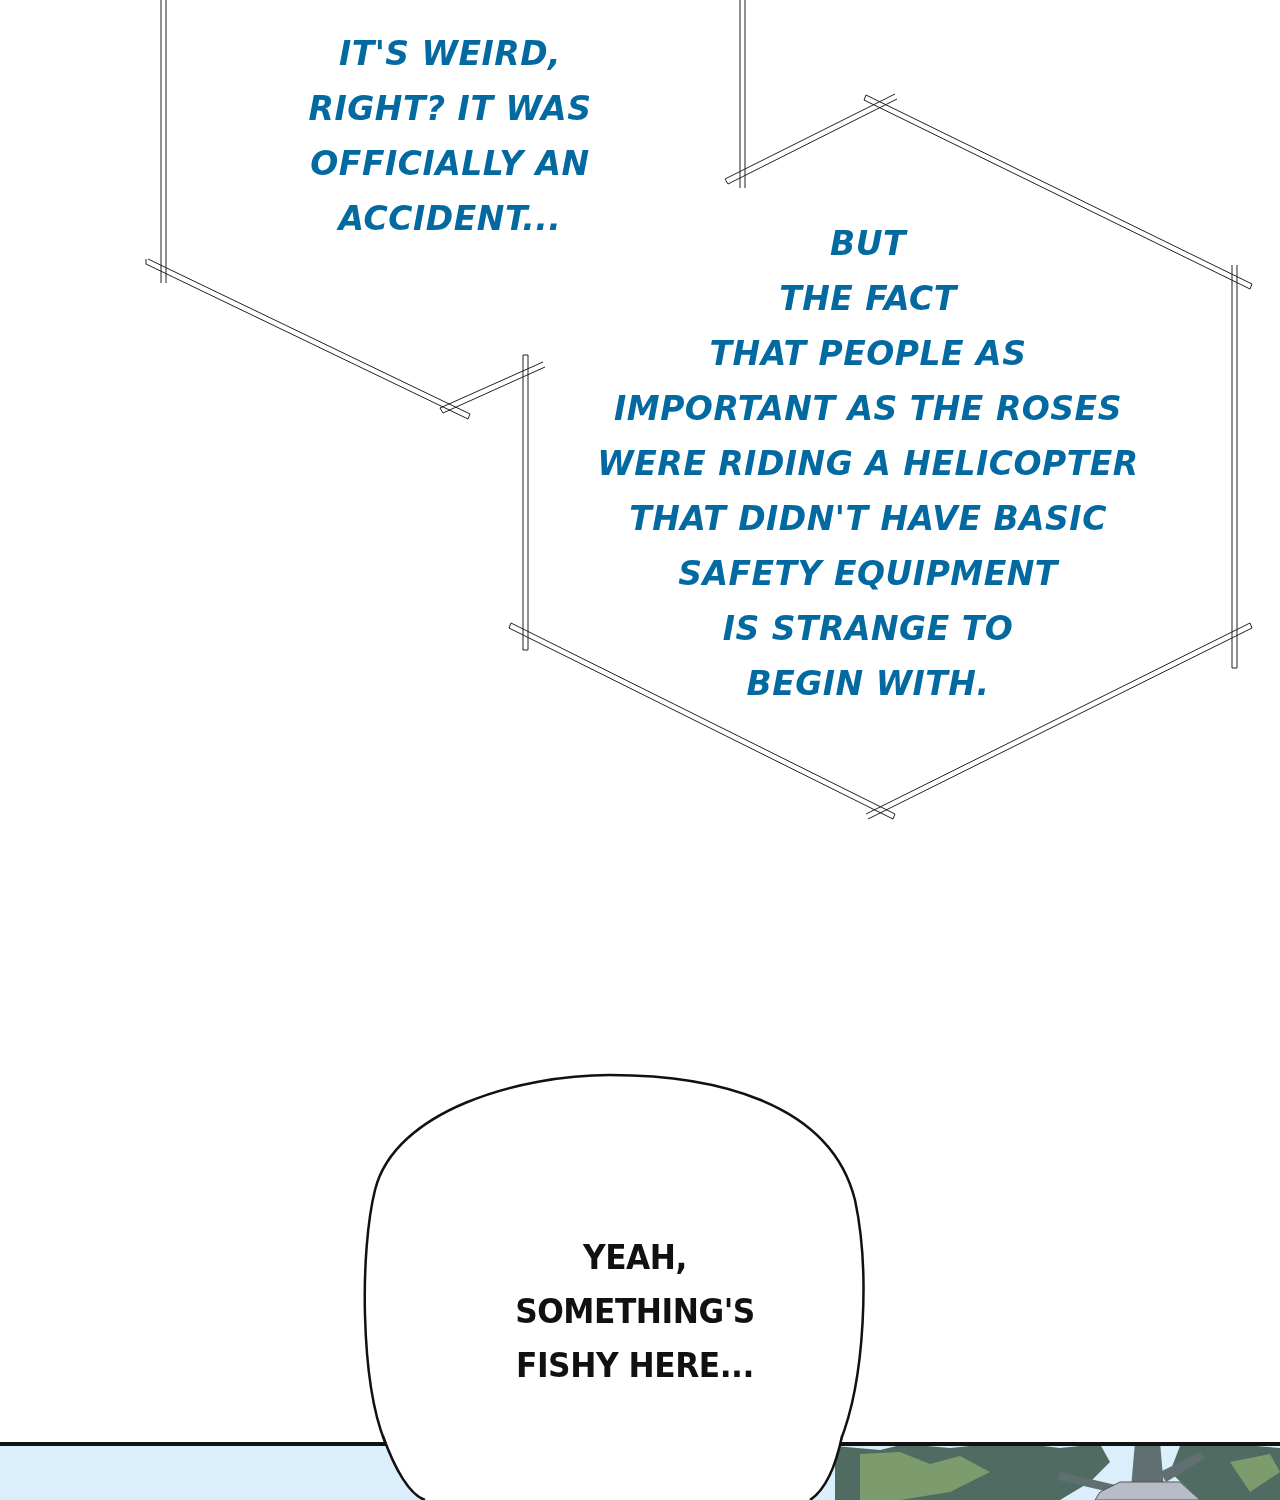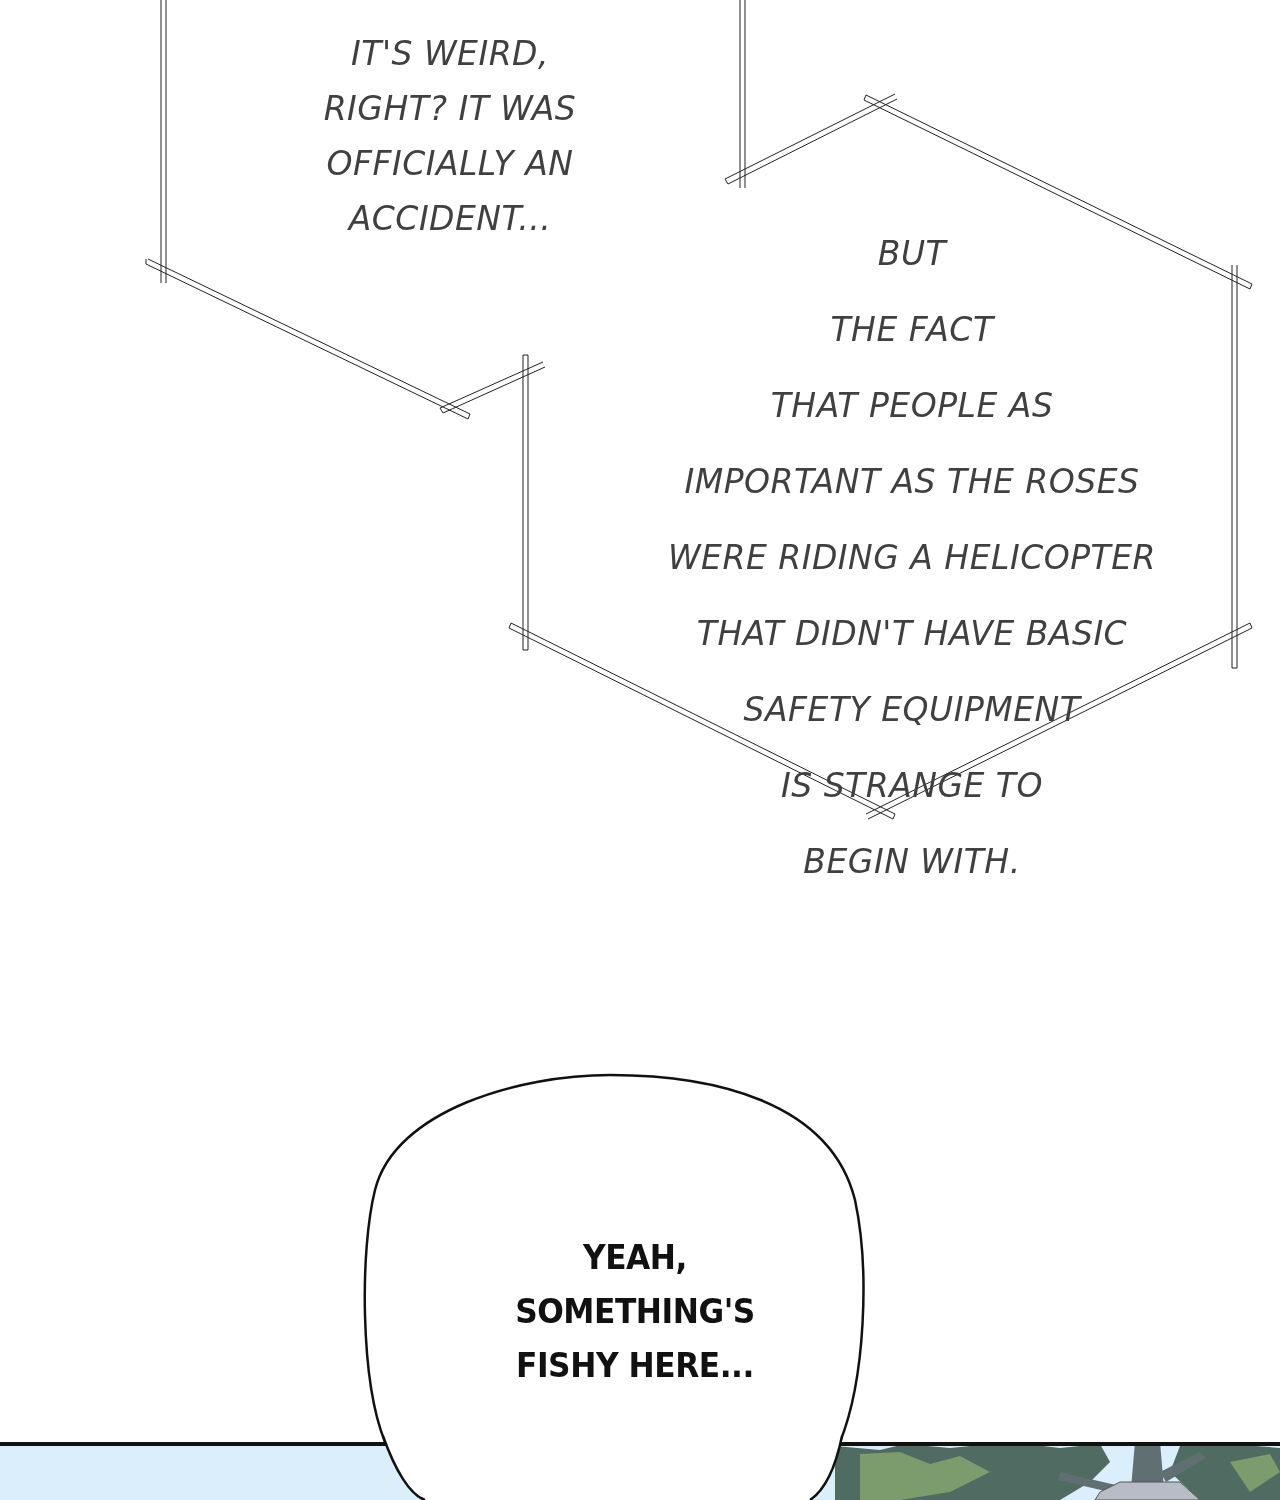--- a/index.html
+++ b/index.html
@@ -1,25 +1,25 @@
 <!DOCTYPE html>
 <html><head>
 <meta charset="utf-8">
 <style>
   html, body { margin: 0; padding: 0; background: #ffffff; }
   body { width: 1280px; height: 1500px; position: relative; overflow: hidden; font-family: "DejaVu Sans", sans-serif; }
   .page { position: absolute; left: 0; top: 0; width: 1280px; height: 1500px; background: #ffffff; }
   svg.frames { position: absolute; left: 0; top: 0; }
   .caption {
-    position: absolute; text-align: center; color: #404040;
-    font-family: "DejaVu Sans", sans-serif; font-style: oblique; font-weight: normal;
+    position: absolute; text-align: center; color: #0369a1;
+    font-family: "DejaVu Sans", sans-serif; font-style: oblique; font-weight: bold;
     text-transform: uppercase; white-space: pre-line; letter-spacing: 0.5px;
   }
   .cap1 { left: 270px; top: 26px; width: 360px; font-size: 33px; line-height: 55px; }
-  .cap2 { left: 592px; top: 216px; width: 640px; font-size: 33px; line-height: 76px; }
+  .cap2 { left: 548px; top: 216px; width: 640px; font-size: 33px; line-height: 55px; }
   .speech {
     position: absolute; text-align: center; color: #111;
     font-family: "DejaVu Sans", sans-serif; font-weight: bold;
     text-transform: uppercase; white-space: pre-line;
     font-size: 34px; line-height: 54px; letter-spacing: -0.5px;
     transform: scaleX(0.92);
   }
   .sp1 { left: 440px; top: 1230px; width: 390px; }
   .panel-bottom { position: absolute; left: 0; top: 1442px; width: 1280px; height: 58px; overflow: hidden; }
 </style>

